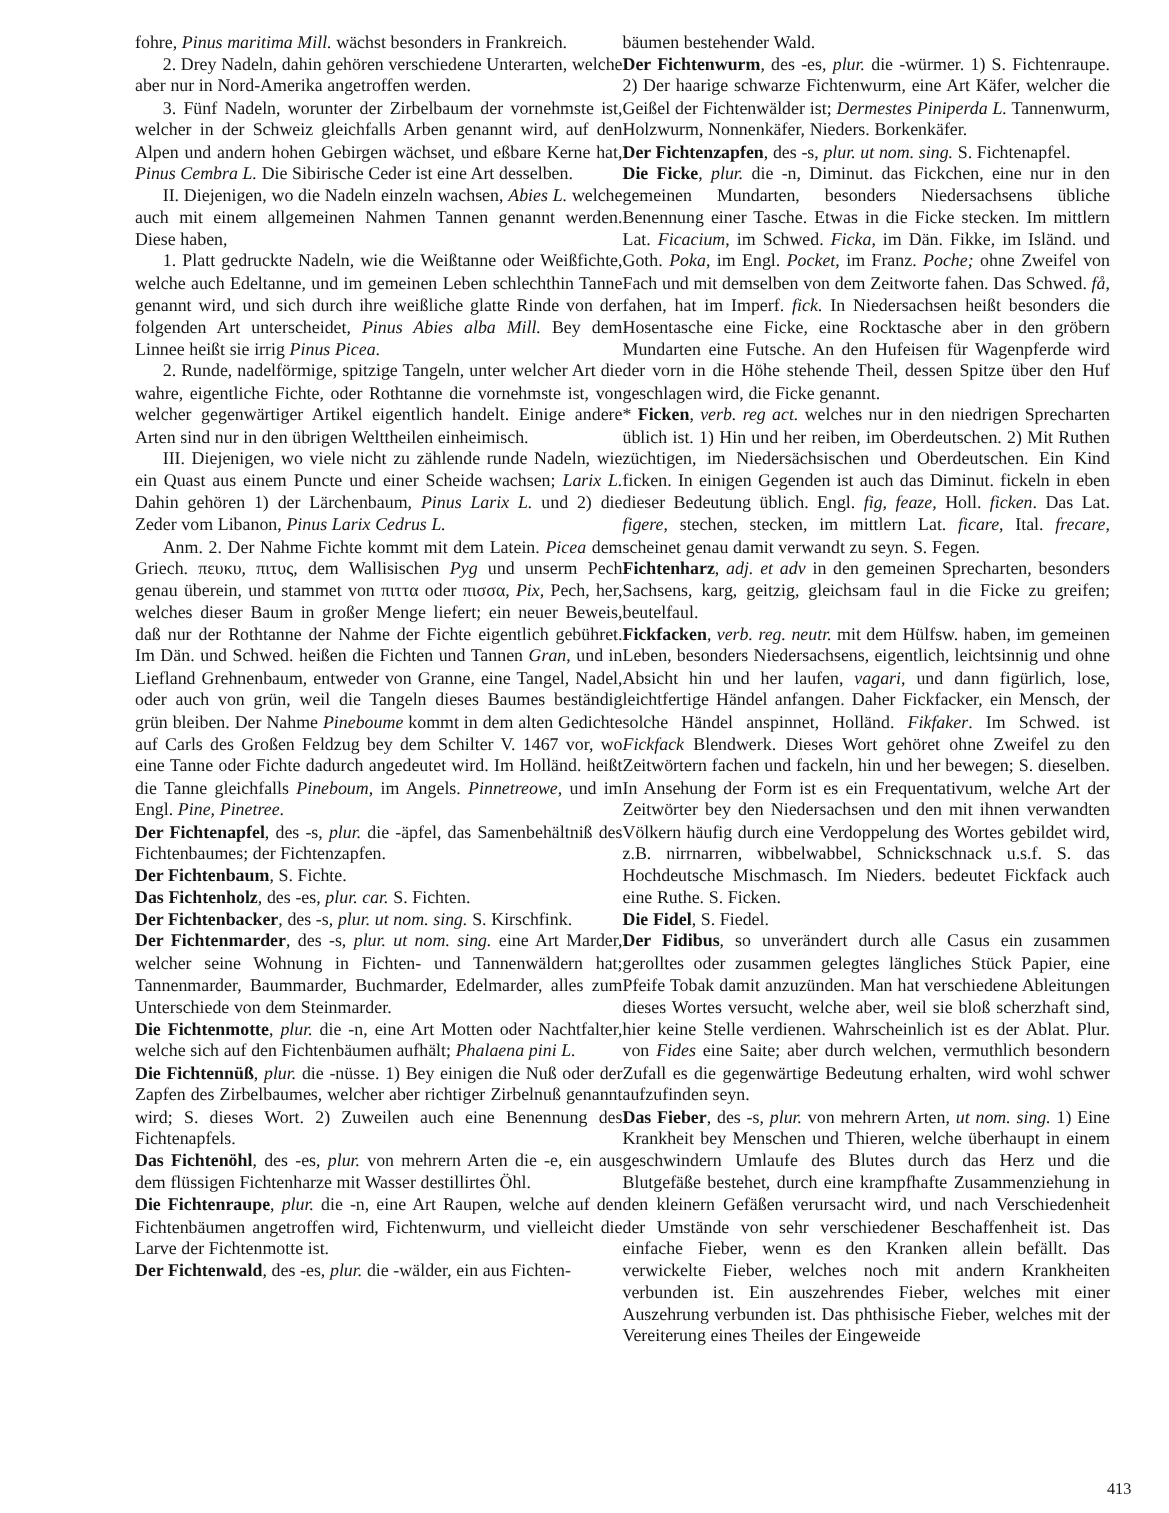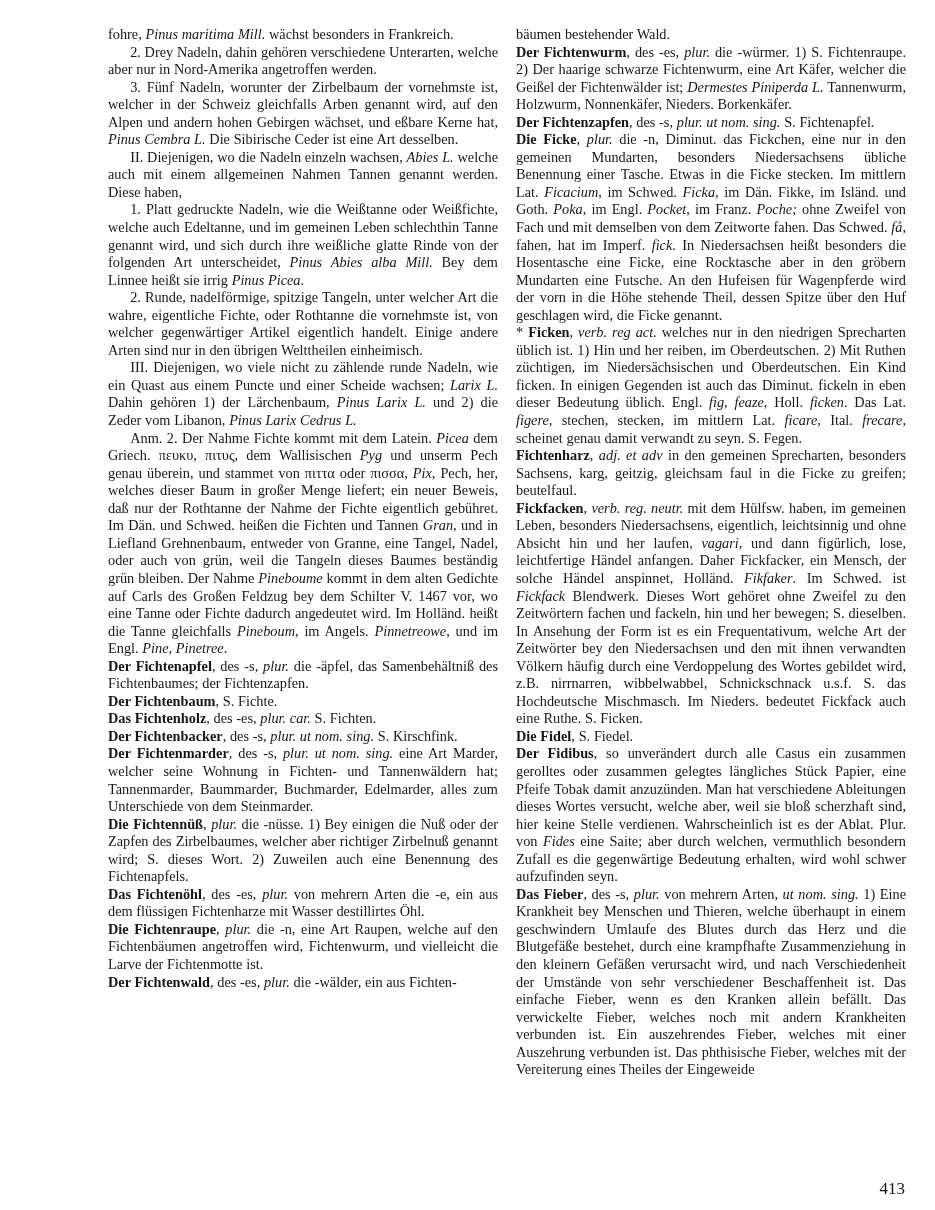--- a/index.html
+++ b/index.html
@@ -18,22 +18,20 @@
     position: relative;
     width: 935px;
     height: 1210px;
     box-sizing: border-box;
     padding: 26px 29px 0 108px;
     overflow: hidden;
     background: #ffffff;
   }
   .columns {
     display: flex;
-    gap: 18px;
-    justify-content: flex-end;
   }
   .col {
     width: 390px;
     flex: 0 0 390px;
     font-size: 14.3px;
     line-height: 17.55px;
     text-align: justify;
     hyphens: auto;
     word-spacing: 0.01em;
   }
@@ -44,21 +42,21 @@
   }
   .col p.indent {
     text-indent: 1.55em;
   }
   .b { font-weight: bold; margin-top: 10px; }
   .i { font-style: italic; }
   .page-number {
     position: absolute;
     right: 30px;
     bottom: 13px;
-    font-size: 17px;
+    font-size: 13px;
     line-height: 1;
   }
 </style>
 </head>
 <body>
 
 <div class="page">
   <div class="columns">
     <div class="col">
         <p class="">fohre, <span class="i">Pinus maritima Mill.</span> wächst besonders in Frankreich.</p>
@@ -67,20 +65,21 @@
         <p class="indent">II. Diejenigen, wo die Nadeln einzeln wachsen, <span class="i">Abies L.</span> welche auch mit einem allgemeinen Nahmen Tannen genannt werden. Diese haben,</p>
         <p class="indent">1. Platt gedruckte Nadeln, wie die Weißtanne oder Weißfichte, welche auch Edeltanne, und im gemeinen Leben schlechthin Tanne genannt wird, und sich durch ihre weißliche glatte Rinde von der folgenden Art unterscheidet, <span class="i">Pinus Abies alba Mill.</span> Bey dem Linnee heißt sie irrig <span class="i">Pinus Picea</span>.</p>
         <p class="indent">2. Runde, nadelförmige, spitzige Tangeln, unter welcher Art die wahre, eigentliche Fichte, oder Rothtanne die vornehmste ist, von welcher gegenwärtiger Artikel eigentlich handelt. Einige andere Arten sind nur in den übrigen Welttheilen einheimisch.</p>
         <p class="indent">III. Diejenigen, wo viele nicht zu zählende runde Nadeln, wie ein Quast aus einem Puncte und einer Scheide wachsen; <span class="i">Larix L.</span> Dahin gehören 1) der Lärchenbaum, <span class="i">Pinus Larix L.</span> und 2) die Zeder vom Libanon, <span class="i">Pinus Larix Cedrus L.</span></p>
         <p class="indent">Anm. 2. Der Nahme Fichte kommt mit dem Latein. <span class="i">Picea</span> dem Griech. πευκυ, πιτυς, dem Wallisischen <span class="i">Pyg</span> und unserm Pech genau überein, und stammet von πιττα oder πισσα, <span class="i">Pix</span>, Pech, her, welches dieser Baum in großer Menge liefert; ein neuer Beweis, daß nur der Rothtanne der Nahme der Fichte eigentlich gebühret. Im Dän. und Schwed. heißen die Fichten und Tannen <span class="i">Gran</span>, und in Liefland Grehnenbaum, entweder von Granne, eine Tangel, Nadel, oder auch von grün, weil die Tangeln dieses Baumes beständig grün bleiben. Der Nahme <span class="i">Pineboume</span> kommt in dem alten Gedichte auf Carls des Großen Feldzug bey dem Schilter V. 1467 vor, wo eine Tanne oder Fichte dadurch angedeutet wird. Im Holländ. heißt die Tanne gleichfalls <span class="i">Pineboum</span>, im Angels. <span class="i">Pinnetreowe</span>, und im Engl. <span class="i">Pine, Pinetree</span>.</p>
         <p class=""><span class="b">Der Fichtenapfel</span>, des -s, <span class="i">plur.</span> die -äpfel, das Samenbehältniß des Fichtenbaumes; der Fichtenzapfen.</p>
         <p class=""><span class="b">Der Fichtenbaum</span>, S. Fichte.</p>
         <p class=""><span class="b">Das Fichtenholz</span>, des -es, <span class="i">plur. car.</span> S. Fichten.</p>
         <p class=""><span class="b">Der Fichtenbacker</span>, des -s, <span class="i">plur. ut nom. sing.</span> S. Kirschfink.</p>
         <p class=""><span class="b">Der Fichtenmarder</span>, des -s, <span class="i">plur. ut nom. sing.</span> eine Art Marder, welcher seine Wohnung in Fichten- und Tannenwäldern hat; Tannenmarder, Baummarder, Buchmarder, Edelmarder, alles zum Unterschiede von dem Steinmarder.</p>
+        <p class=""><span class="b">Die Fichtenmotte</span>, <span class="i">plur.</span> die -n, eine Art Motten oder Nachtfalter, welche sich auf den Fichtenbäumen aufhält; <span class="i">Phalaena pini L.</span></p>
         <p class=""><span class="b">Die Fichtennüß</span>, <span class="i">plur.</span> die -nüsse. 1) Bey einigen die Nuß oder der Zapfen des Zirbelbaumes, welcher aber richtiger Zirbelnuß genannt wird; S. dieses Wort. 2) Zuweilen auch eine Benennung des Fichtenapfels.</p>
         <p class=""><span class="b">Das Fichtenöhl</span>, des -es, <span class="i">plur.</span> von mehrern Arten die -e, ein aus dem flüssigen Fichtenharze mit Wasser destillirtes Öhl.</p>
         <p class=""><span class="b">Die Fichtenraupe</span>, <span class="i">plur.</span> die -n, eine Art Raupen, welche auf den Fichtenbäumen angetroffen wird, Fichtenwurm, und vielleicht die Larve der Fichtenmotte ist.</p>
         <p class=""><span class="b">Der Fichtenwald</span>, des -es, <span class="i">plur.</span> die -wälder, ein aus Fichten-</p>
       </div>
     <div class="col">
         <p class="">bäumen bestehender Wald.</p>
         <p class=""><span class="b">Der Fichtenwurm</span>, des -es, <span class="i">plur.</span> die -würmer. 1) S. Fichtenraupe. 2) Der haarige schwarze Fichtenwurm, eine Art Käfer, welcher die Geißel der Fichtenwälder ist; <span class="i">Dermestes Piniperda L.</span> Tannenwurm, Holzwurm, Nonnenkäfer, Nieders. Borkenkäfer.</p>
         <p class=""><span class="b">Der Fichtenzapfen</span>, des -s, <span class="i">plur. ut nom. sing.</span> S. Fichtenapfel.</p>
         <p class=""><span class="b">Die Ficke</span>, <span class="i">plur.</span> die -n, Diminut. das Fickchen, eine nur in den gemeinen Mundarten, besonders Niedersachsens übliche Benennung einer Tasche. Etwas in die Ficke stecken. Im mittlern Lat. <span class="i">Ficacium</span>, im Schwed. <span class="i">Ficka</span>, im Dän. Fikke, im Isländ. und Goth. <span class="i">Poka</span>, im Engl. <span class="i">Pocket</span>, im Franz. <span class="i">Poche;</span> ohne Zweifel von Fach und mit demselben von dem Zeitworte fahen. Das Schwed. <span class="i">få</span>, fahen, hat im Imperf. <span class="i">fick</span>. In Niedersachsen heißt besonders die Hosentasche eine Ficke, eine Rocktasche aber in den gröbern Mundarten eine Futsche. An den Hufeisen für Wagenpferde wird der vorn in die Höhe stehende Theil, dessen Spitze über den Huf geschlagen wird, die Ficke genannt.</p>

